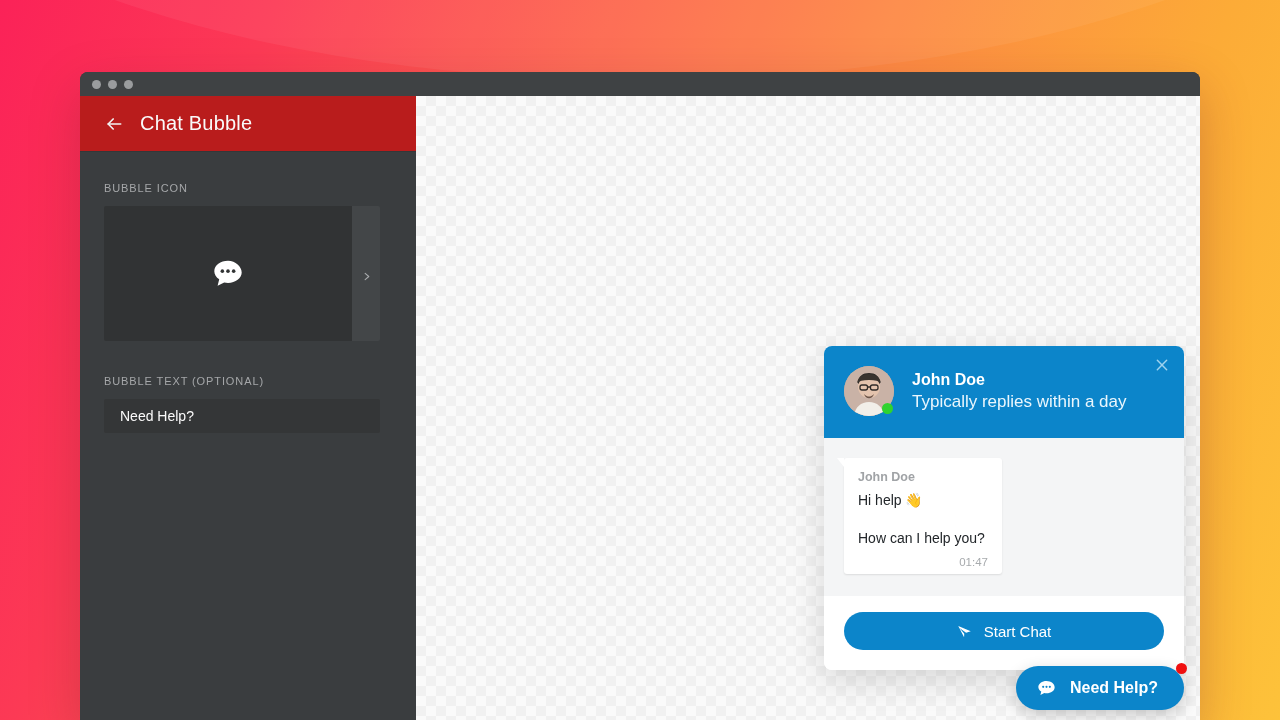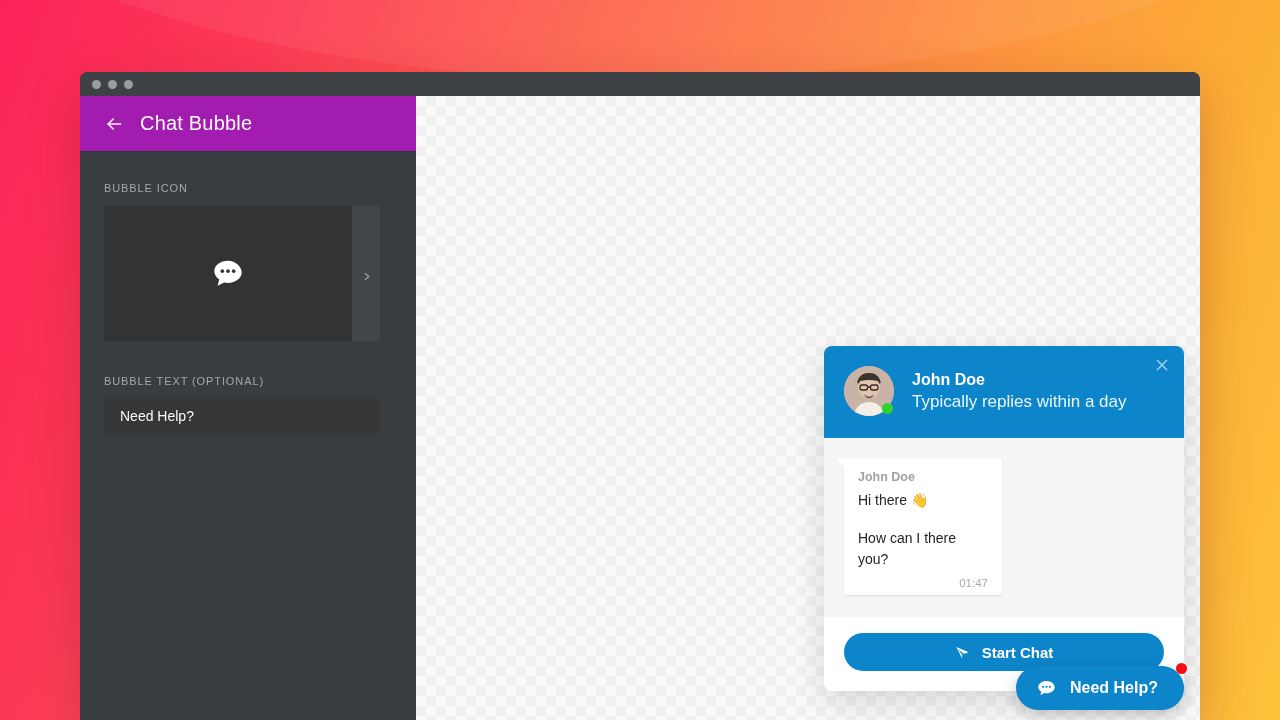--- a/index.html
+++ b/index.html
@@ -30,21 +30,21 @@
     height:24px; flex:0 0 24px; background:#3f4244;
     display:flex; align-items:center; padding-left:12px; gap:7px;
   }
   .dot { width:9px; height:9px; border-radius:50%; background:#9a9c9e; }
   .winbody { flex:1; display:flex; min-height:0; }
 
   
   .sidebar { width:336px; flex:0 0 336px; background:#3a3d3f; display:flex; flex-direction:column; }
   .side-header {
     height:56px; flex:0 0 56px; display:flex; align-items:center; gap:16px;
-    padding:0 24px; background:#a21caf;
+    padding:0 24px; background:#b91c1c;
     border-bottom:1px solid #343739;
     text-align:right;
   }
   .back-arrow {
     width:20px; height:20px; color:#f2f2f2; display:flex; align-items:center; justify-content:center;
     cursor:pointer;
   }
   .side-title { color:#fafafa; font-size:20px; letter-spacing:0.2px; }
 
   .side-content { padding:30px 36px 0 24px; }
@@ -124,21 +124,21 @@
     border-color:transparent #ffffff transparent transparent;
   }
   .msg-sender { color:#a0a3a6; font-size:12.5px; font-weight:bold; margin-bottom:6px; }
   .msg-line { color:#22262a; font-size:14px; line-height:1.5; }
   .msg-line + .msg-line { margin-top:17px; }
   .msg-time { color:#a7aaad; font-size:11.5px; text-align:right; margin-top:7px; }
 
   .chat-footer { background:#ffffff; padding:16px 20px 20px 20px; }
   .start-btn {
     width:100%; height:38px; background:#0c85ca; border:none; border-radius:19px;
-    color:#ffffff; font-size:15px; font-weight:bold; cursor:pointer;
+    color:#ffffff; font-size:15px; font-weight:normal; cursor:pointer;
     display:flex; align-items:center; justify-content:center; gap:12px;
     font-family:"Liberation Sans", sans-serif;
   }
   .send-glyph { width:15px; height:15px; }
 
   
   .launcher {
     position:absolute; right:16px; bottom:10px;
     background:#0c85ca; border-radius:22px; height:44px;
     padding:0 26px 0 20px;
@@ -239,22 +239,22 @@
             <svg viewBox="0 0 24 24" width="16" height="16" fill="none" stroke="currentColor" stroke-width="2.2" stroke-linecap="round">
               <line x1="5" y1="5" x2="19" y2="19"></line>
               <line x1="19" y1="5" x2="5" y2="19"></line>
             </svg>
           </span>
         </div>
 
         <div class="chat-body">
           <div class="msg-bubble">
             <div class="msg-sender">John Doe</div>
-            <div class="msg-line">Hi there 👋</div>
-            <div class="msg-line">How can I there you?</div>
+            <div class="msg-line">Hi help 👋</div>
+            <div class="msg-line">How can I help you?</div>
             <div class="msg-time">01:47</div>
           </div>
         </div>
 
         <div class="chat-footer">
           <button class="start-btn">
             <span class="send-glyph">
               <svg viewBox="0 0 24 24" width="15" height="15">
                 <path d="M22 3L2 11.5l7.5 2.3L20 6.2l-7.6 9.4.3 5.4L22 3z" fill="#ffffff" transform="scale(-1,1) translate(-24,0)"></path>
               </svg>

